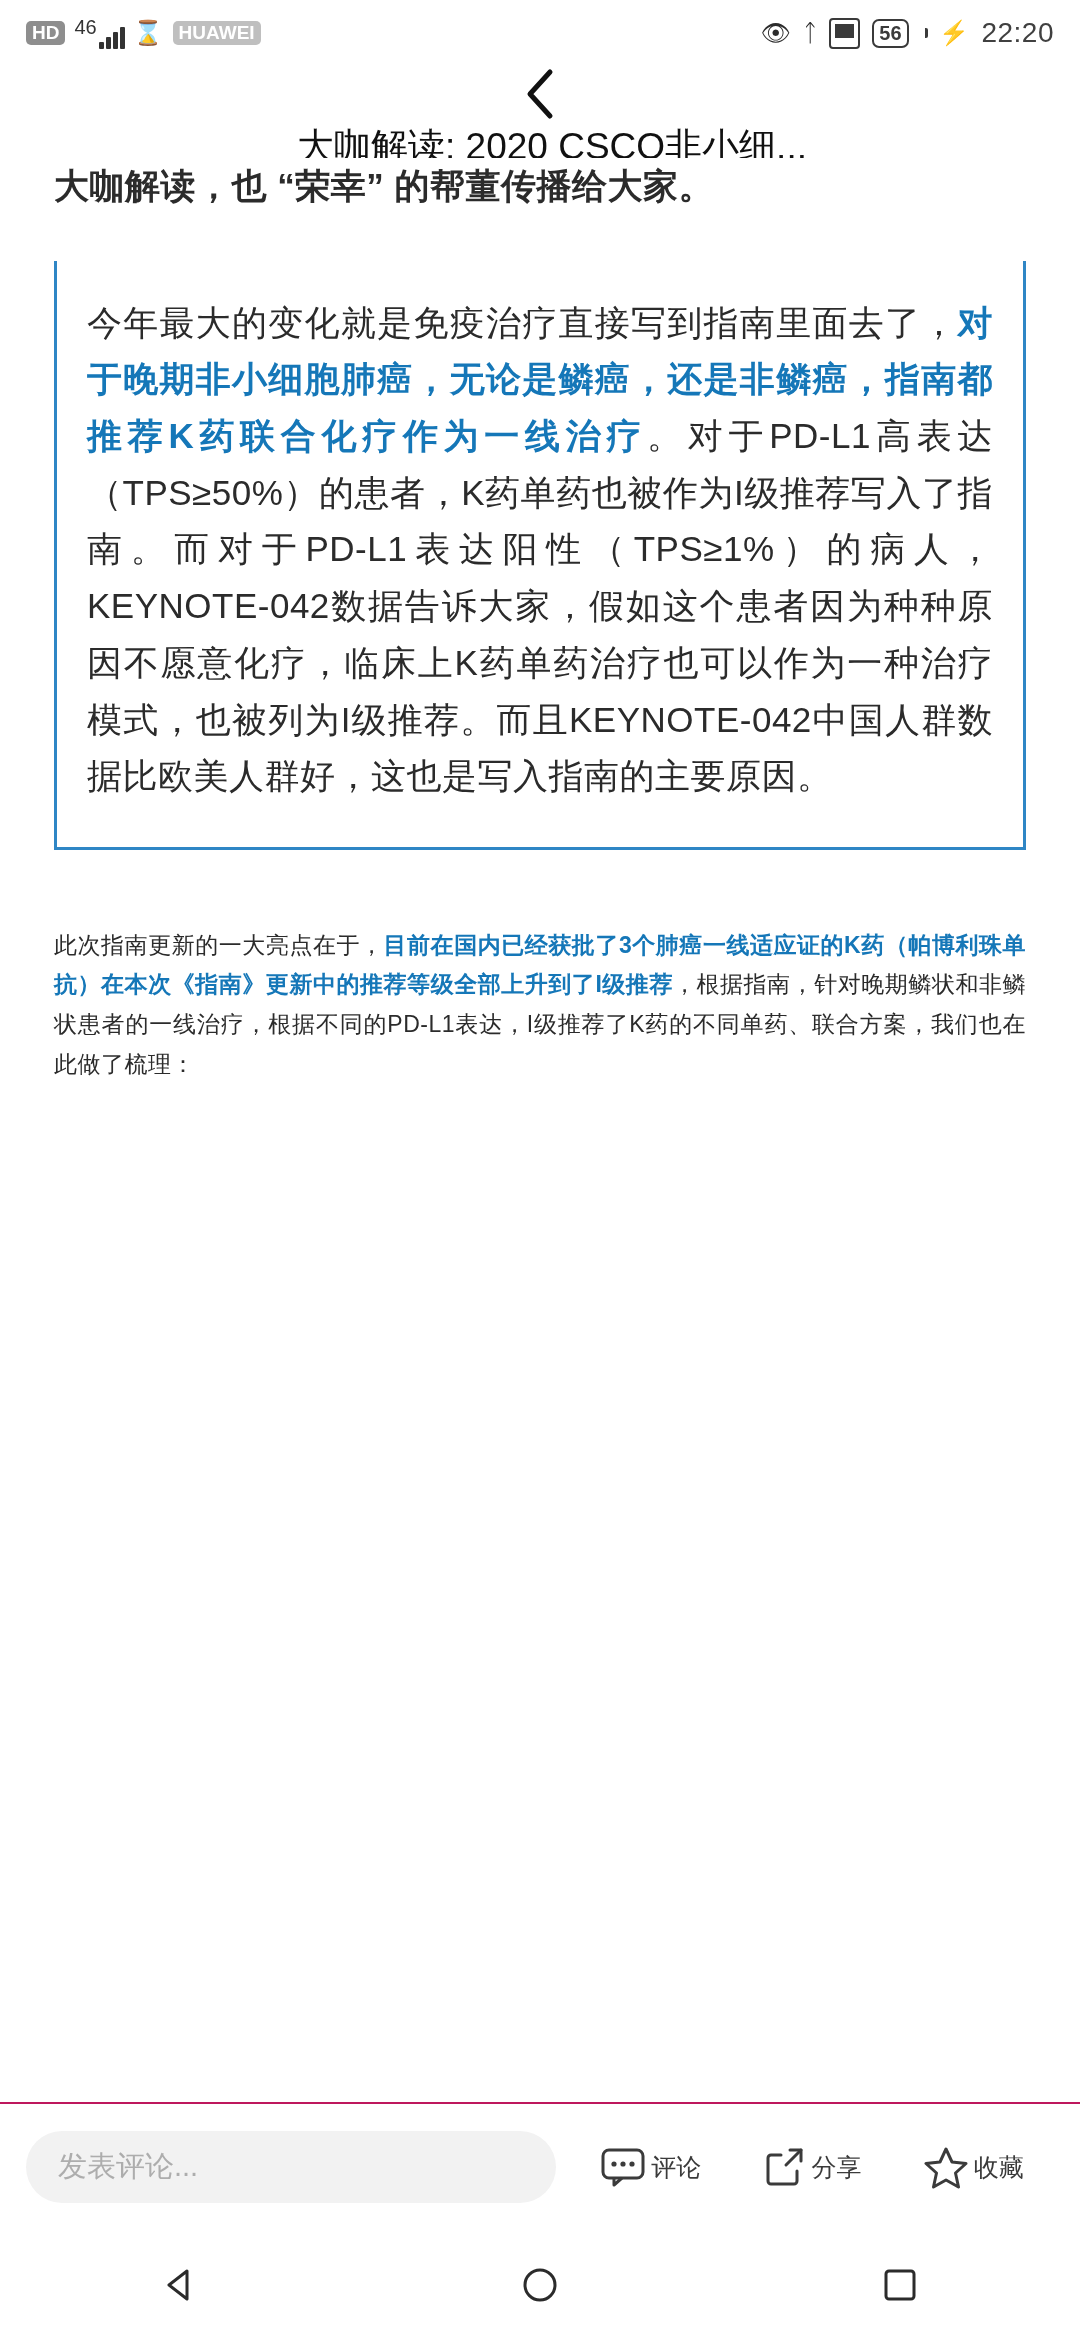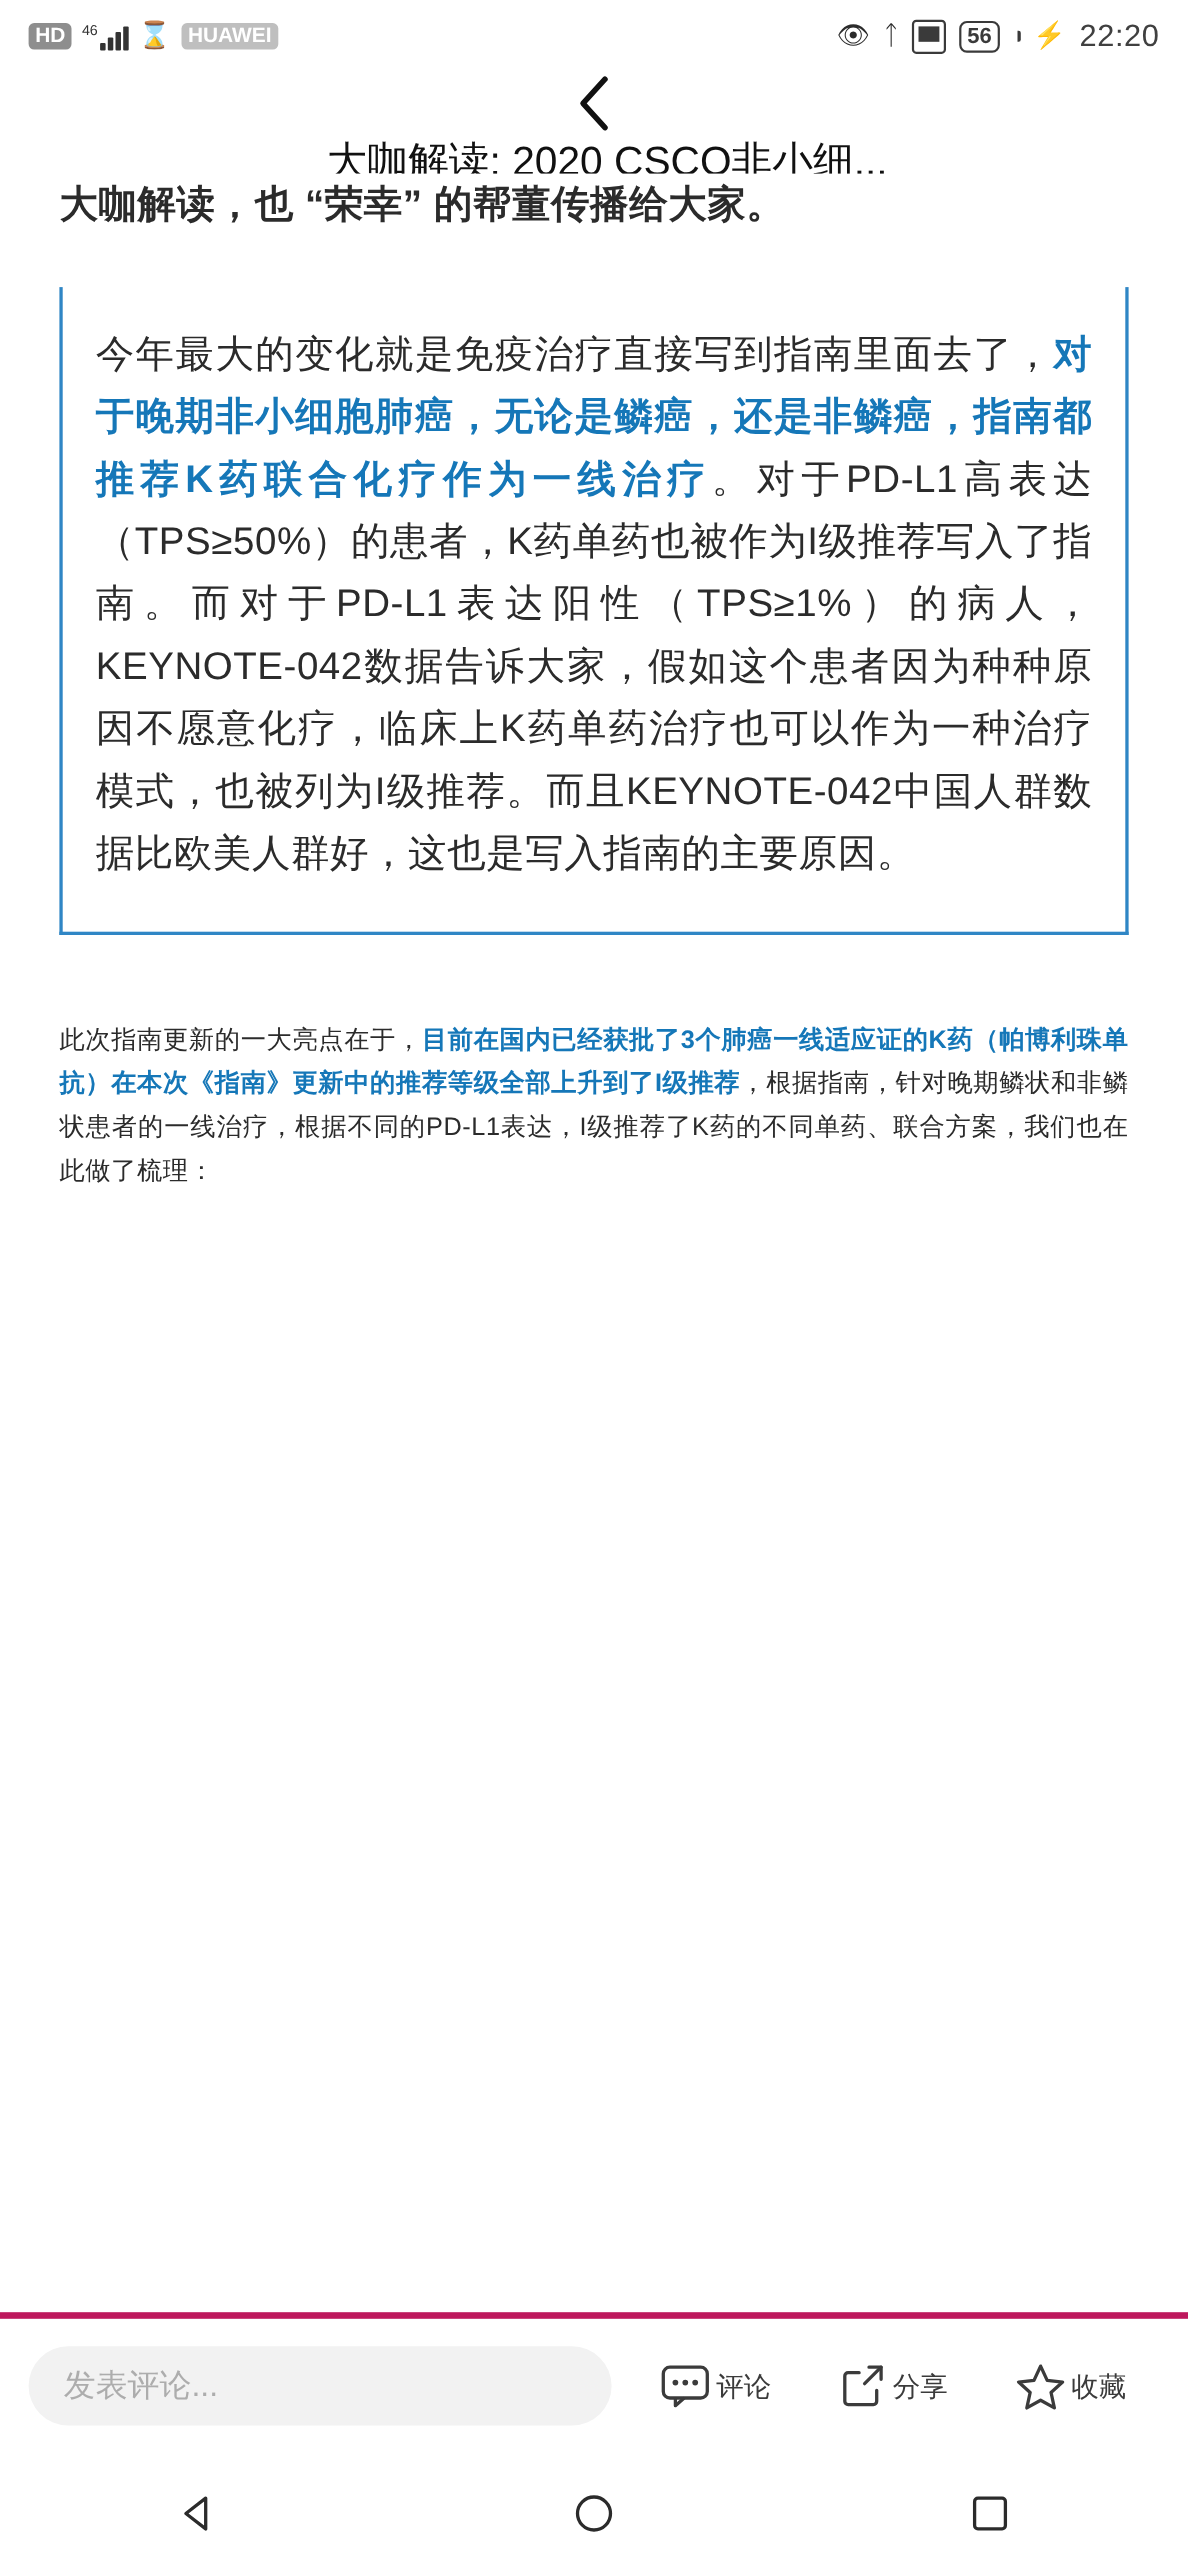--- a/index.html
+++ b/index.html
@@ -46,21 +46,21 @@
     border-radius: 5px;
     padding: 2px 6px;
     line-height: 1.1;
   }
   .net-badge {
     display: flex;
     align-items: flex-end;
     gap: 2px;
   }
   .net-badge .g {
-    font-size: 13px;
+    font-size: 20px;
     line-height: 1;
     margin-bottom: 12px;
     color: #333;
   }
   .bars {
     display: flex;
     align-items: flex-end;
     gap: 2px;
     height: 24px;
   }
@@ -195,21 +195,21 @@
   }
 
   
   .bottombar {
     position: absolute;
     left: 0;
     right: 0;
     bottom: 110px;
     height: 128px;
     background: #ffffff;
-    border-top: 6px solid #be185d;
+    border-top: 2px solid #be185d;
     display: flex;
     align-items: center;
     box-sizing: border-box;
     padding: 12px 26px;
   }
   .comment-input {
     flex: 0 0 auto;
     width: 530px;
     height: 72px;
     background: #f2f2f2;

